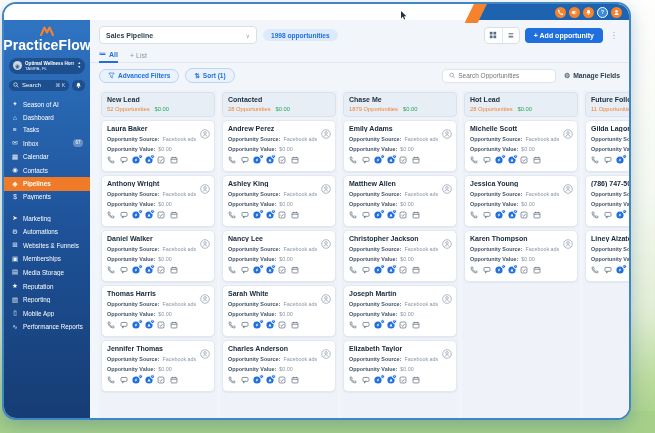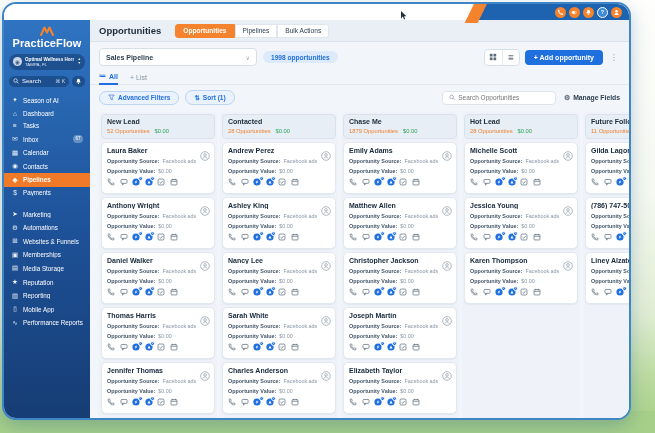--- a/index.html
+++ b/index.html
@@ -24,21 +24,21 @@
   .topbar-mark { position:absolute; left:396px; top:3px; width:8px; height:10px; }
   .topbar-icons { position:absolute; right:7px; top:2.5px; display:flex; gap:3px; }
   .tb-icon { width:11px; height:11px; border-radius:50%; background:#F5822D; display:flex; align-items:center; justify-content:center; }
   .tb-icon.help { background:#3D8BD8; border:1px solid #fff; }
 
   .frame { display:flex; height:400px; }
 
   
   .sidebar { width:86px; flex:none; background:linear-gradient(180deg,#2F74C2 0%,#1D5096 55%,#163D74 100%); color:#fff; overflow:hidden; }
   .logo { display:flex; flex-direction:column; align-items:center; padding-top:5px; }
-  .brand { font-size:11px; font-weight:bold; margin-top:1px; letter-spacing:.1px; }
+  .brand { font-size:14px; font-weight:bold; margin-top:1px; letter-spacing:.1px; }
   .account { margin:5px 5px 0; background:rgba(9,38,80,.4); border-radius:9px; display:flex; align-items:center; gap:3px; padding:2.5px 4px; cursor:pointer; }
   .acc-avatar { width:9px; height:9px; border-radius:50%; background:#C9D7E9; color:#3C5878; font-size:5.5px; display:flex; align-items:center; justify-content:center; flex:none; }
   .acc-text { flex:1; min-width:0; }
   .acc-name { font-size:4.6px; font-weight:bold; white-space:nowrap; overflow:hidden; }
   .acc-loc { font-size:4.4px; opacity:.85; margin-top:.5px; }
   .acc-chevrons { font-size:3.6px; line-height:3.4px; text-align:center; opacity:.9; }
   .search-row { margin:6px 5px 0; display:flex; gap:3px; }
   .search-pill { flex:1; background:rgba(9,38,80,.38); border-radius:6px; display:flex; align-items:center; gap:3px; padding:2.5px 4px; font-size:6px; cursor:pointer; }
   .search-pill .lbl { flex:1; opacity:.95; }
   .shortcut { font-size:5px; opacity:.8; }
@@ -271,28 +271,20 @@
           <div class="nav-item">
     <span class="nav-icon">∿</span>
     <span class="nav-label">Performance Reports</span>
 
   </div>
         </div>
     </div>
 
     <div class="main">
 
-      <div class="page-header">
-        <div class="page-title">Opportunities</div>
-        <div class="tabs">
-          <span class="tab active">Opportunities</span>
-          <span class="tab">Pipelines</span>
-          <span class="tab">Bulk Actions</span>
-        </div>
-      </div>
 
       <div class="toolbar">
         <div class="select">
           <span>Sales Pipeline</span>
           <span class="select-chevron">∨</span>
         </div>
         <span class="count-pill">1998 opportunities</span>
         <div class="toolbar-right">
           <div class="view-btns">
             <span class="vbtn">

